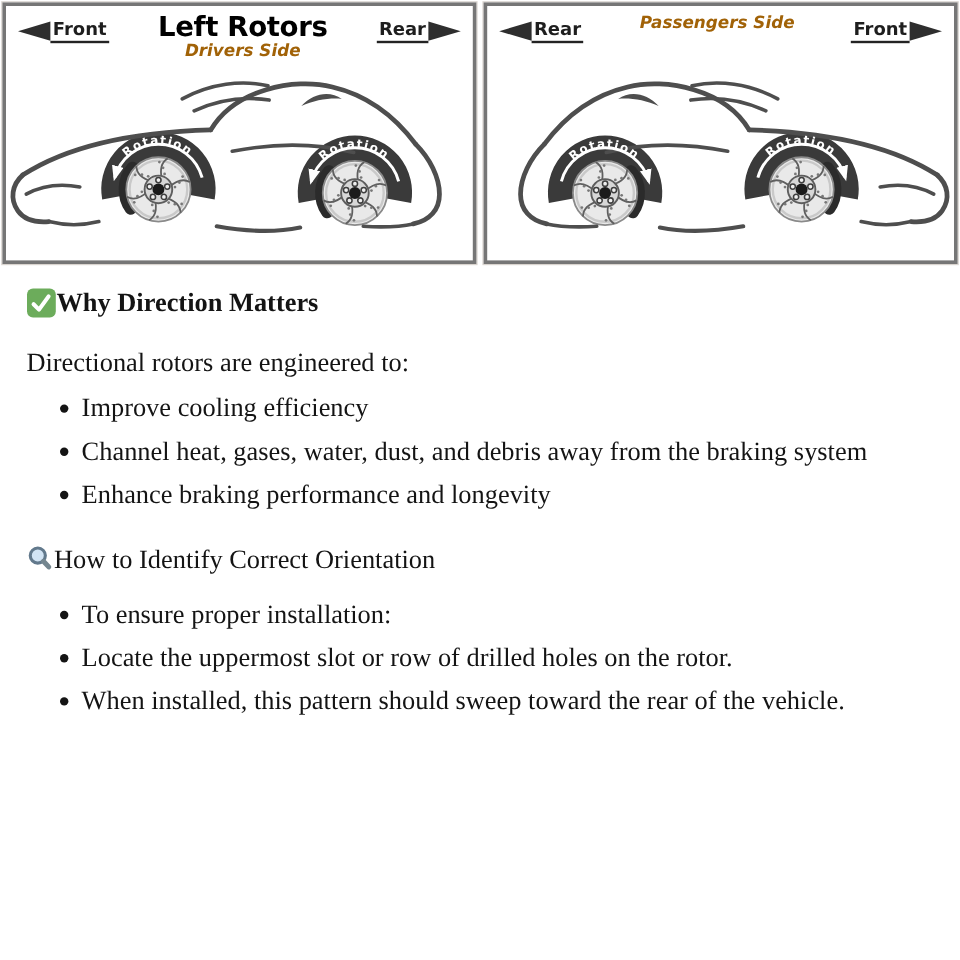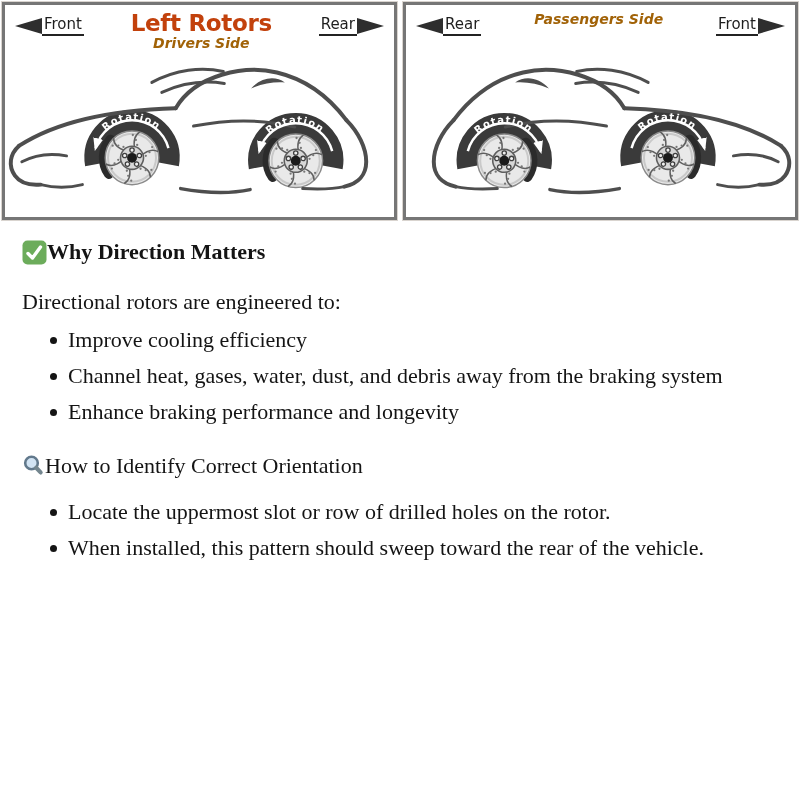--- a/index.html
+++ b/index.html
@@ -4,26 +4,26 @@
 <style>
   html,body{margin:0;padding:0;background:#fff;width:800px;height:800px;overflow:hidden;}
   body{font-family:"Liberation Serif", serif;color:#141414;}
 
   
   .diagram{display:flex;gap:6px;padding:2px 2px 0 2px;}
   .panel{flex:1;border:3px solid #767676;height:212px;position:relative;background:#fff;box-shadow:0 0 0 1px #d9d4cf;}
   .panel-header{display:flex;justify-content:space-between;align-items:flex-start;padding:7px 10px 0 10px;height:46px;
     font-family:"DejaVu Sans","Liberation Sans",sans-serif;}
   .dir{display:flex;align-items:center;margin-top:5px;}
-  .dir-label{font-weight:normal;font-size:15px;line-height:1.05;border-bottom:2.5px solid #232323;padding:0 2px 1px 2px;color:#1e1e1e;}
+  .dir-label{font-weight:bold;font-size:15px;line-height:1.05;border-bottom:2.5px solid #232323;padding:0 2px 1px 2px;color:#1e1e1e;}
   .tri{width:0;height:0;border-top:8px solid transparent;border-bottom:8px solid transparent;}
   .tri-left{border-right:27px solid #2e2e2e;}
   .tri-right{border-left:27px solid #2e2e2e;}
   .title-block{text-align:center;margin-top:-1px;}
-  .panel-title{font-size:23px;font-weight:bold;letter-spacing:-0.3px;color:#c2410c;line-height:1.05;}
+  .panel-title{font-size:23px;font-weight:bold;letter-spacing:-0.3px;color:#000000;line-height:1.05;}
   .panel-sub{font-size:14px;font-weight:bold;font-style:italic;color:#a16207;line-height:1.2;}
   .car-svg{position:absolute;left:0;bottom:1px;width:100%;height:158px;display:block;}
 
   
   .article{padding:0 55px 0 22px;font-size:22px;line-height:36px;}
   .intro{margin:8px 0 0 0;max-width:706px;}
   .sec-head{margin-top:14px;display:flex;align-items:center;}
   .sec-head .txt-bold{font-weight:bold;}
   .sec-head2{margin-top:18px;}
   .icon-box{flex:0 0 auto;display:inline-flex;}
@@ -207,17 +207,18 @@
     <span class="icon-box">
       <svg width="23" height="24" viewBox="0 0 23 24">
         <circle cx="9.5" cy="9" r="6.3" fill="#d2e4f4" stroke="#62798c" stroke-width="2.6"></circle>
         <line x1="14.2" y1="13.8" x2="18.6" y2="18.4" stroke="#74868f" stroke-width="4.2" stroke-linecap="round"></line>
       </svg>
     </span>
     <span>How to Identify Correct Orientation</span>
   </div>
 
   <ul class="blist blist2">
+    <li>To ensure proper installation:</li>
     <li>Locate the uppermost slot or row of drilled holes on the rotor.</li>
     <li>When installed, this pattern should sweep toward the rear of the vehicle.</li>
   </ul>
 
 </div>
 
 </body></html>

